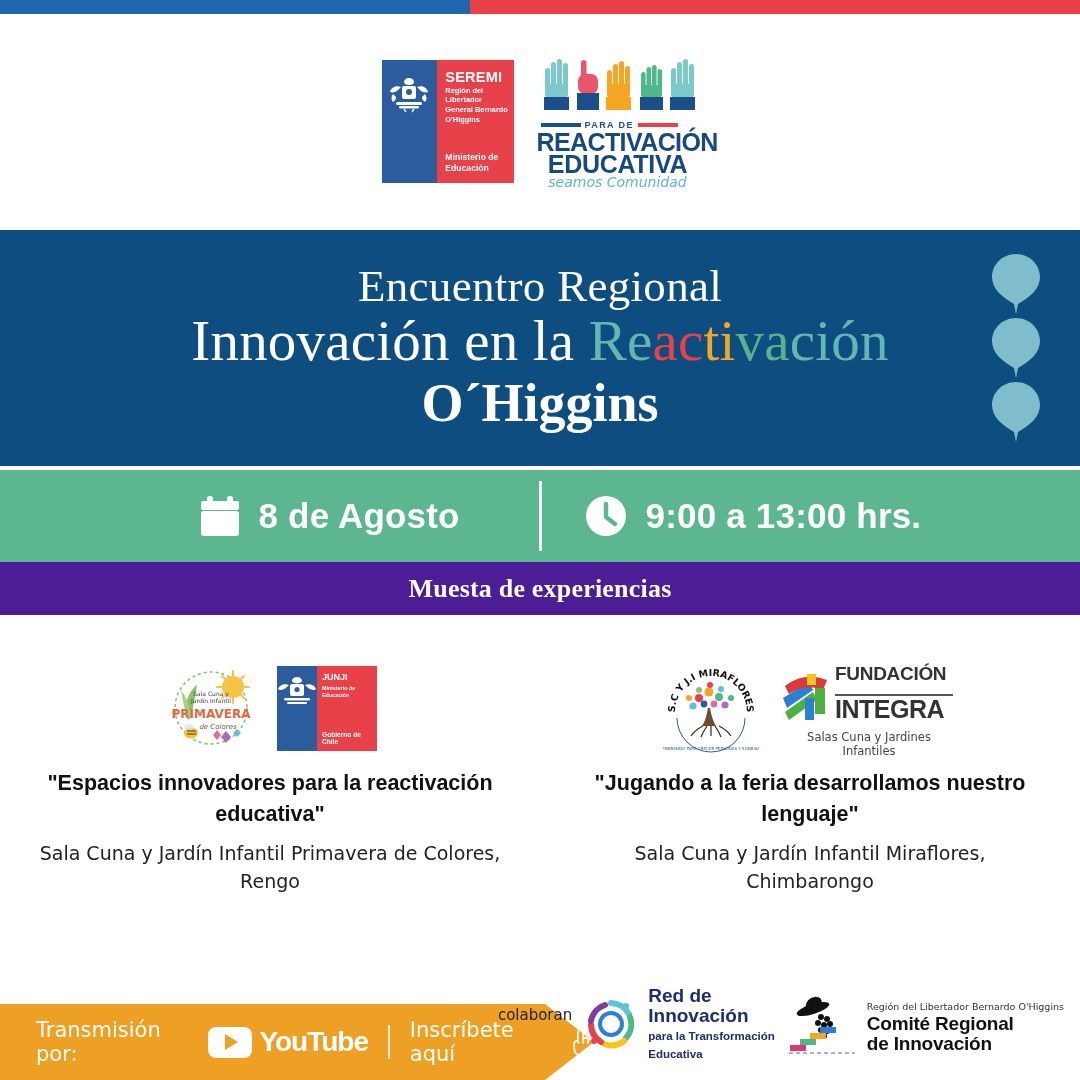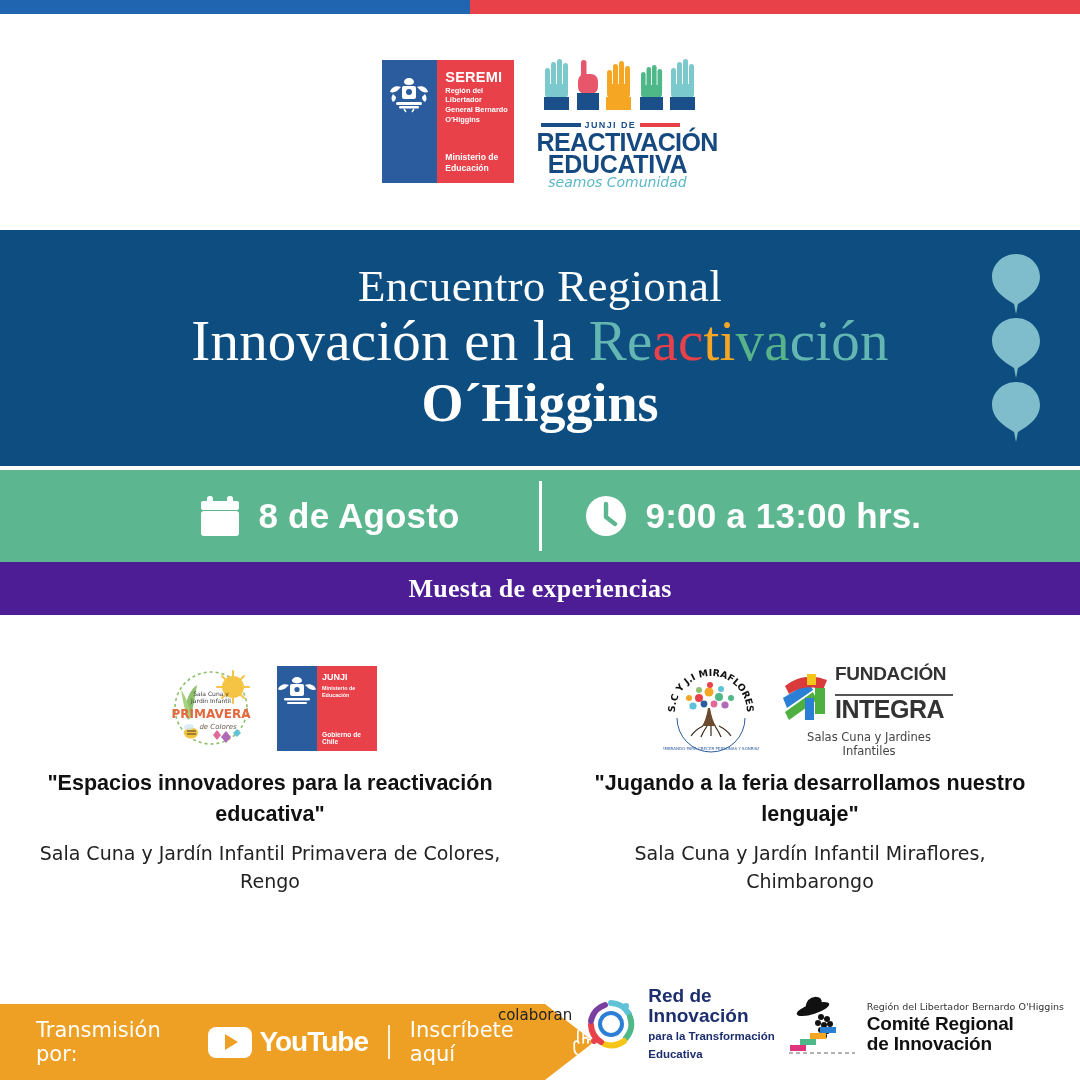--- a/index.html
+++ b/index.html
@@ -198,21 +198,21 @@
           <rect x="134" y="12" width="5" height="26" rx="2.5"></rect>
           <rect x="140" y="6" width="5" height="32" rx="2.5"></rect>
           <rect x="146" y="3" width="5" height="35" rx="2.5"></rect>
           <rect x="152" y="8" width="5" height="30" rx="2.5"></rect>
           <rect x="134" y="28" width="23" height="14" rx="4"></rect>
         </g>
         <rect x="133" y="41" width="25" height="13" fill="#1b4f8a"></rect>
       </svg>
       <div class="rule-row">
         <span class="bar-b"></span>
-        <span class="plan-de">JUNJI DE</span>
+        <span class="plan-de">PARA DE</span>
         <span class="bar-r"></span>
       </div>
       <div class="w1">REACTIVACIÓN</div>
       <div class="w2">EDUCATIVA</div>
       <div class="w3">seamos Comunidad</div>
     </div>
   </div>
 
   <div class="hero">
     <svg class="drops" viewBox="0 0 56 192">

